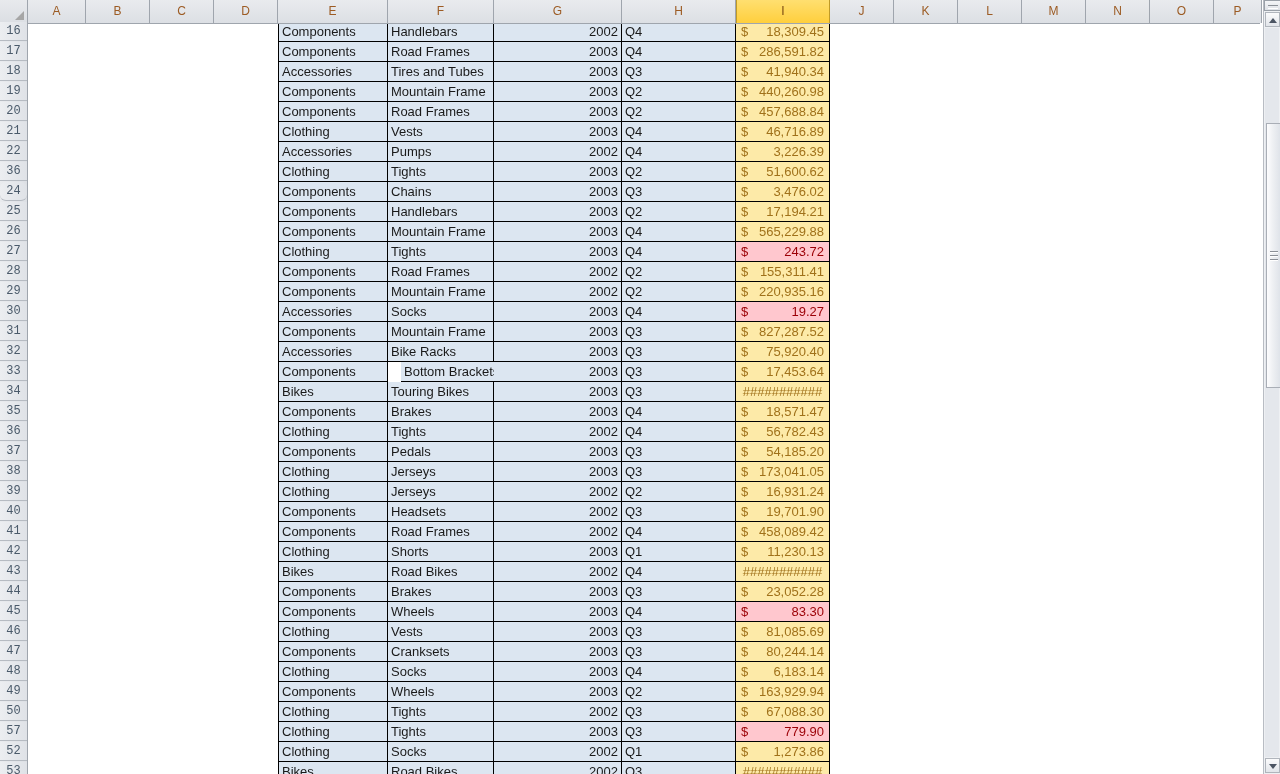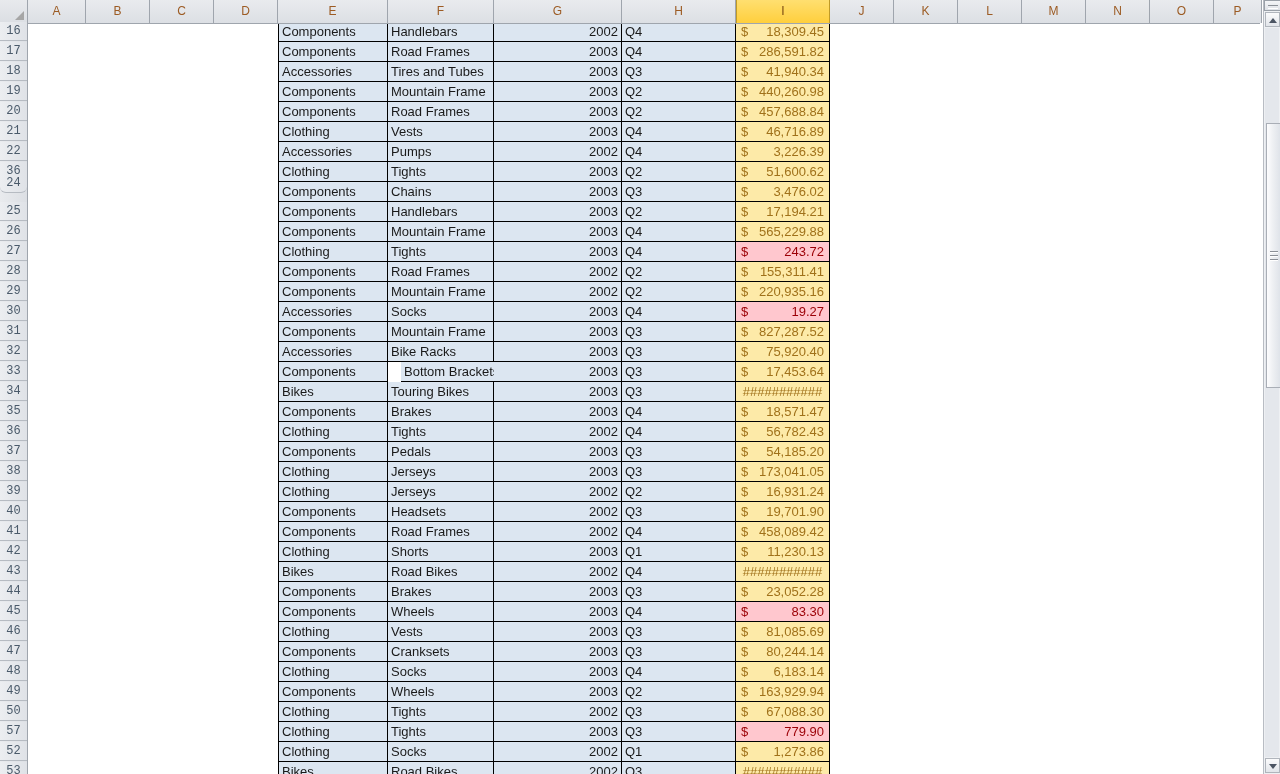--- a/index.html
+++ b/index.html
@@ -268,21 +268,21 @@
 
   <div class="row-head-strip" id="row-head-strip">
       <div class="row-head" style="top: -2px;">16</div>
       <div class="row-head" style="top: 18px;">17</div>
       <div class="row-head" style="top: 38px;">18</div>
       <div class="row-head" style="top: 58px;">19</div>
       <div class="row-head" style="top: 78px;">20</div>
       <div class="row-head" style="top: 98px;">21</div>
       <div class="row-head" style="top: 118px;">22</div>
       <div class="row-head" style="top: 138px;">36</div>
-      <div class="row-head" style="top: 150px; border-radius: 6px;">24</div>
+      <div class="row-head" style="top: 158px; border-radius: 6px;">24</div>
       <div class="row-head" style="top: 178px;">25</div>
       <div class="row-head" style="top: 198px;">26</div>
       <div class="row-head" style="top: 218px;">27</div>
       <div class="row-head" style="top: 238px;">28</div>
       <div class="row-head" style="top: 258px;">29</div>
       <div class="row-head" style="top: 278px;">30</div>
       <div class="row-head" style="top: 298px;">31</div>
       <div class="row-head" style="top: 318px;">32</div>
       <div class="row-head" style="top: 338px;">33</div>
       <div class="row-head" style="top: 358px;">34</div>

